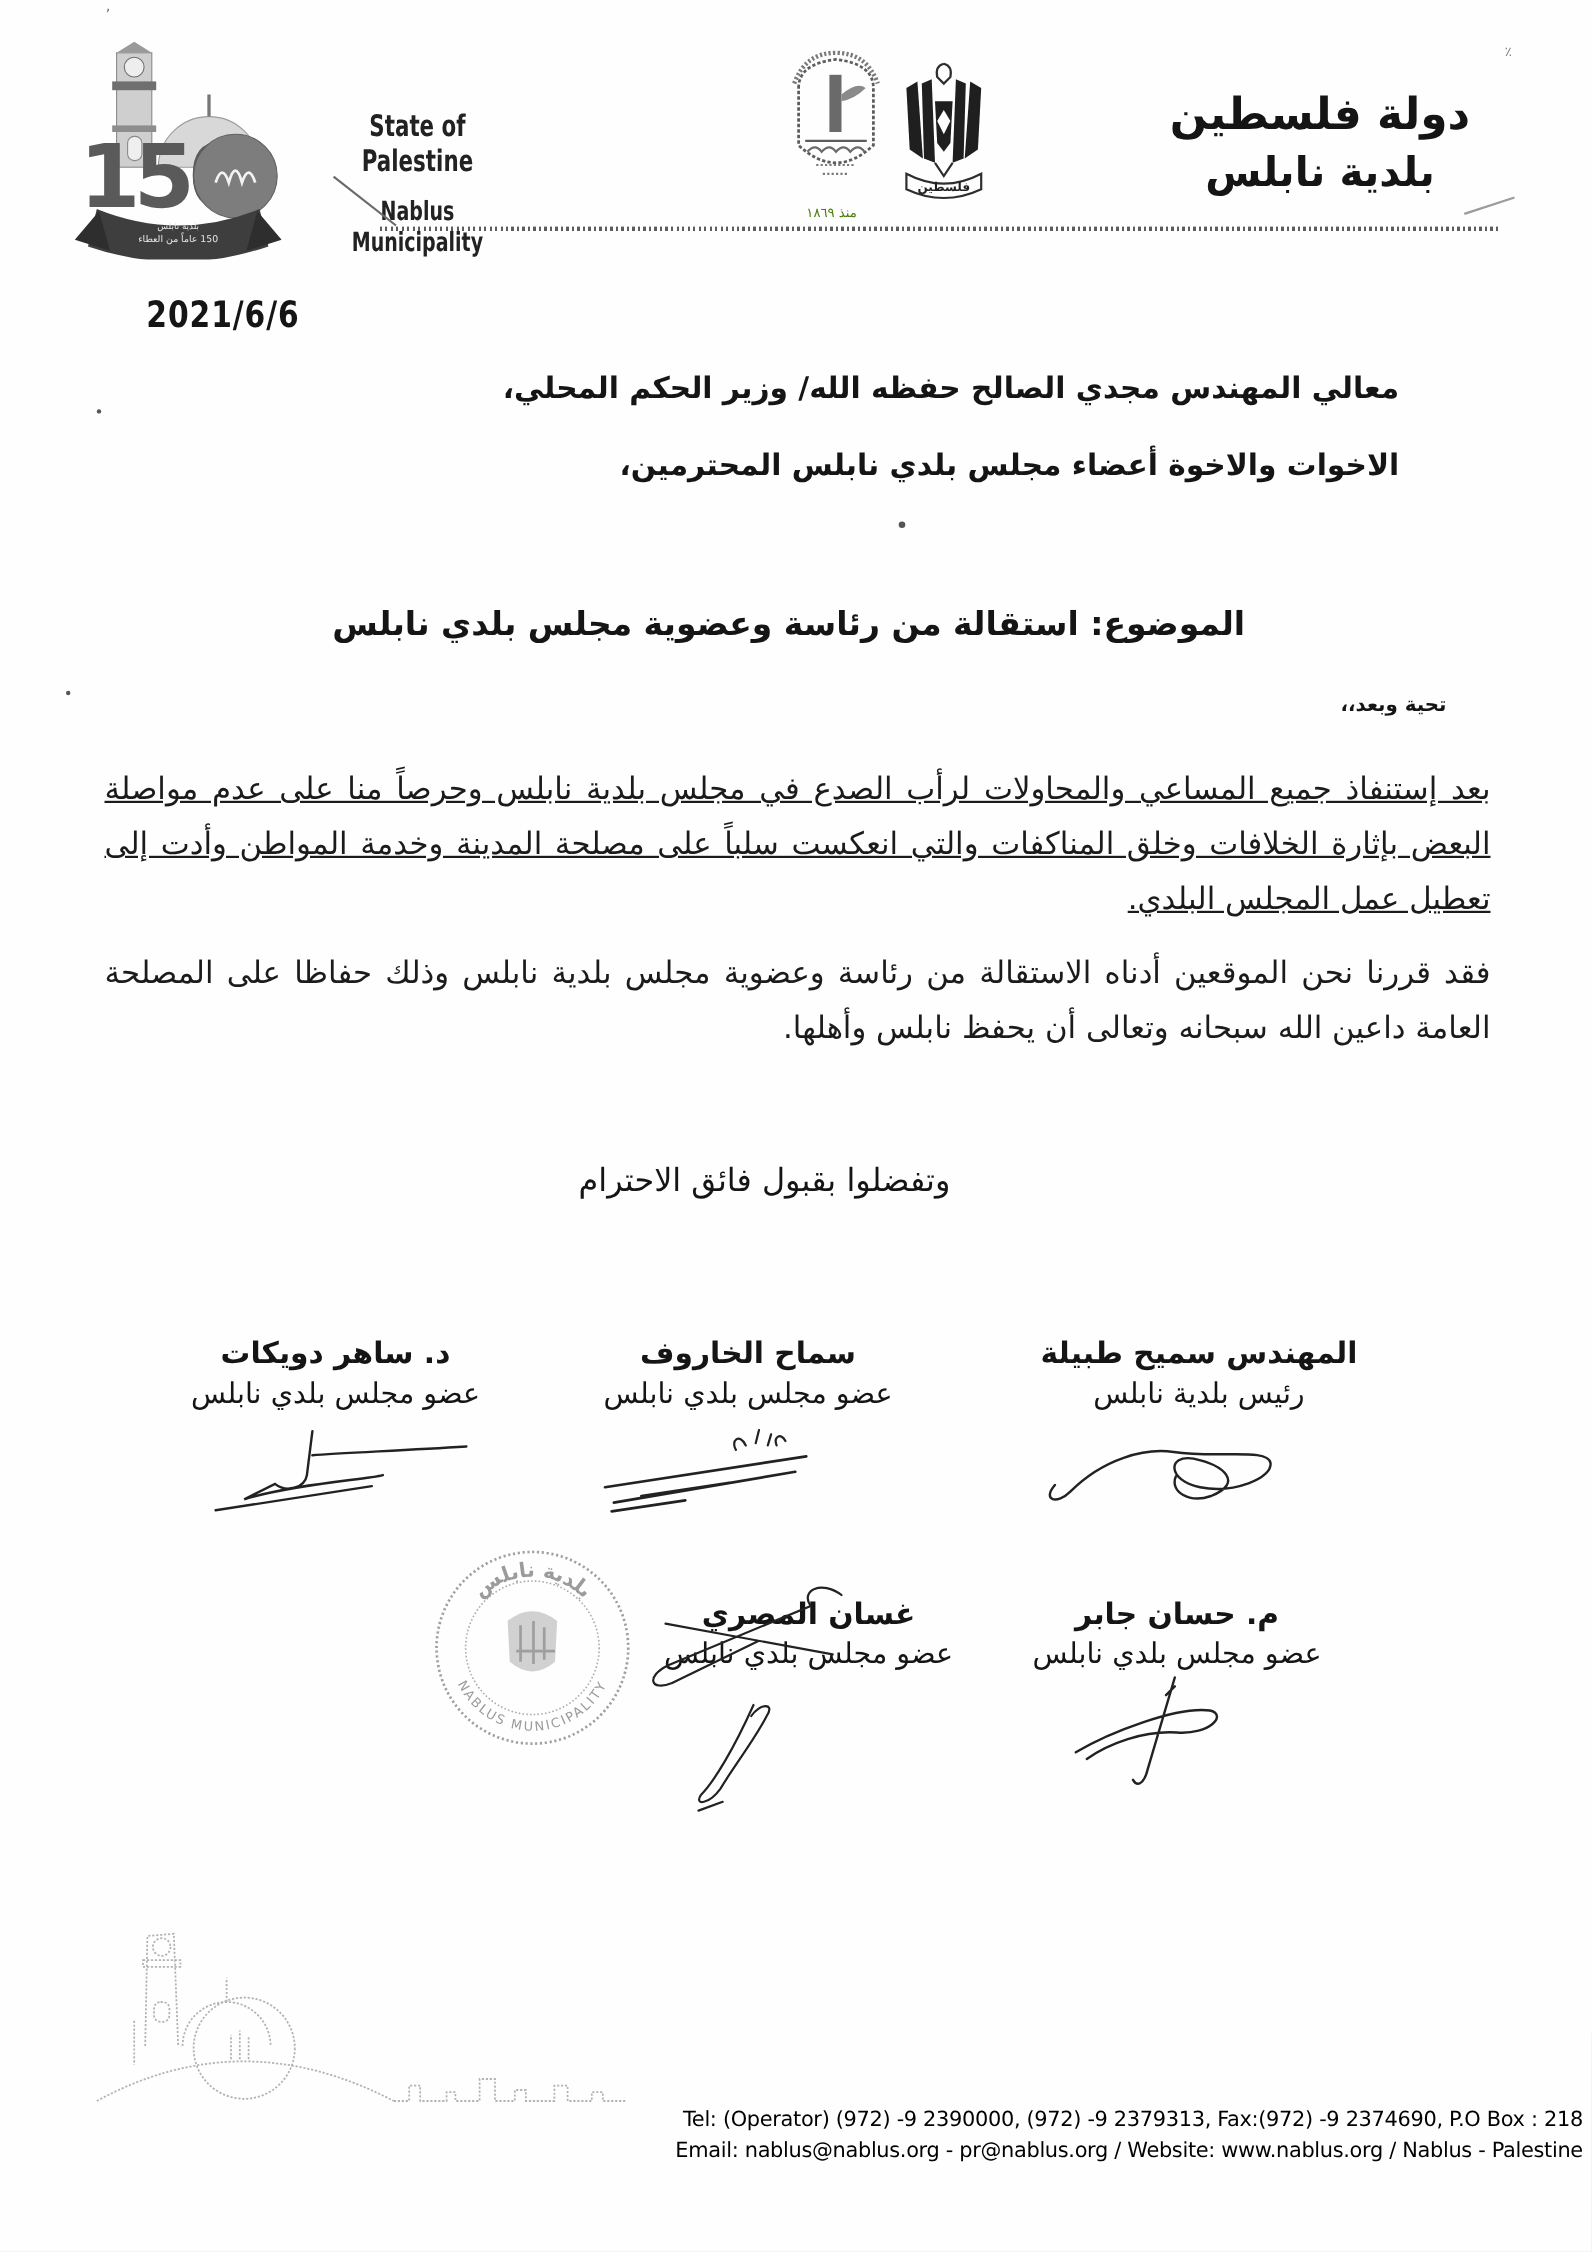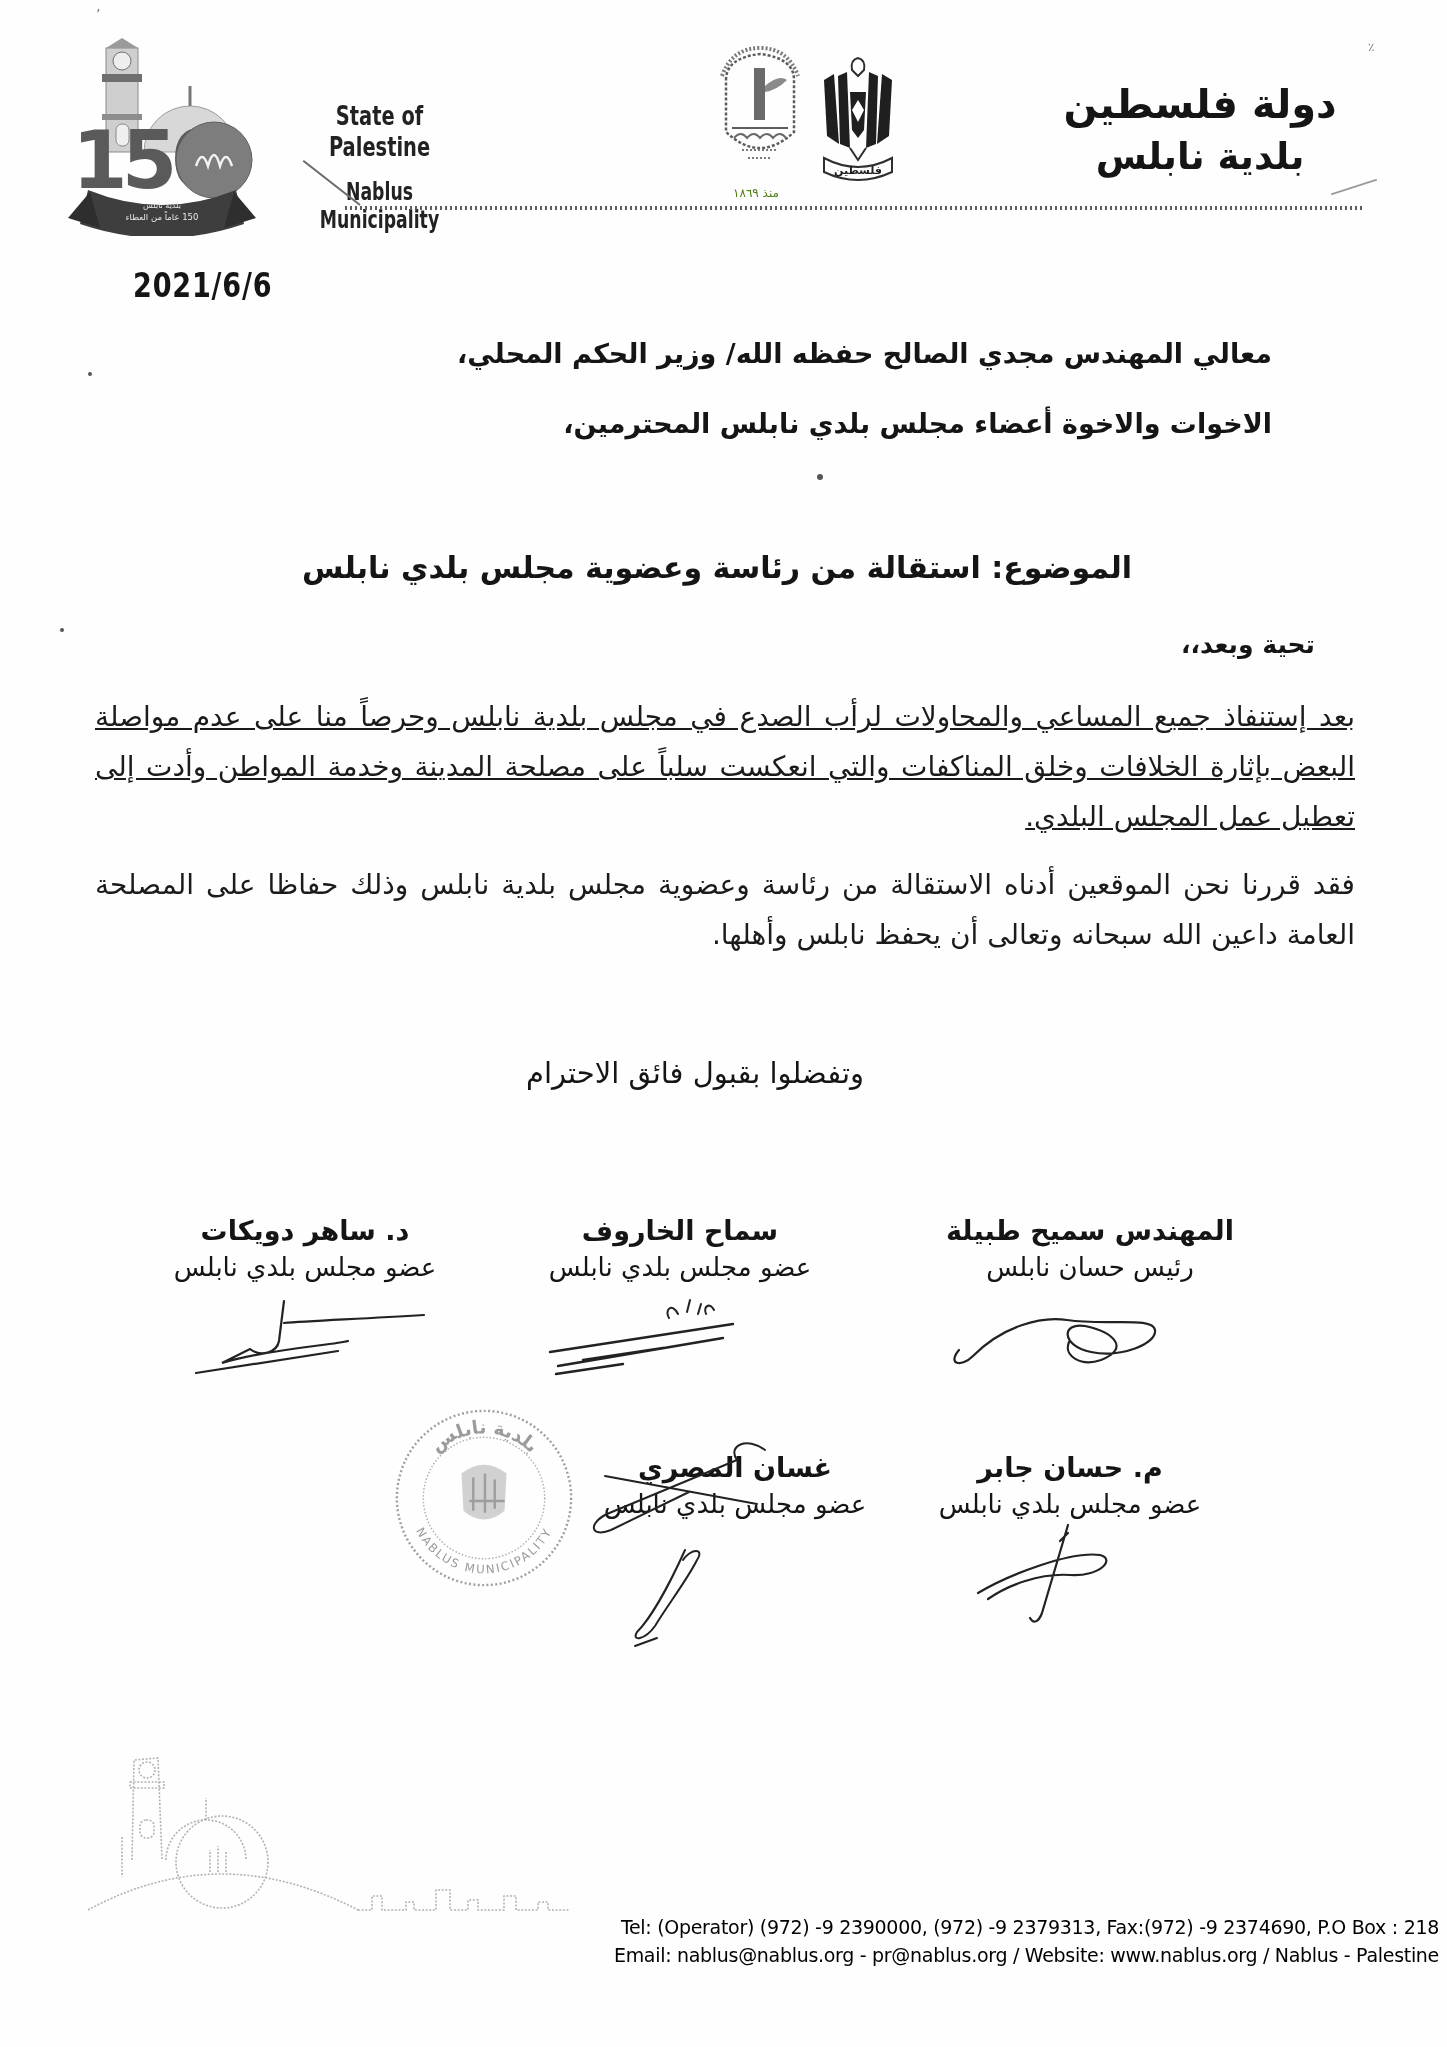--- a/index.html
+++ b/index.html
@@ -17,21 +17,21 @@
   .sep-main{left:345px;top:206px;width:1018px;height:4px;
             background:repeating-linear-gradient(90deg,#5c5c5c 0 2px,rgba(0,0,0,0) 2px 5px);}
   .sep-diag-left{left:288px;top:204px;width:72px;height:2px;background:#6a6a6a;transform:rotate(38deg);transform-origin:right center;}
   .sep-tick-right{left:1330px;top:186px;width:48px;height:2px;background:#9b9b9b;transform:rotate(-18deg);}
   .date{left:133px;top:266px;font-size:33px;font-weight:bold;transform:scaleX(.82);transform-origin:left top;letter-spacing:1px;}
   
   .rtl{direction:rtl;}
   .addr1{right:175px;top:338px;font-size:27px;font-weight:bold;}
   .addr2{right:175px;top:408px;font-size:27px;font-weight:bold;}
   .subject{right:315px;top:550px;font-size:30px;font-weight:bold;}
-  .salutation{right:132px;top:630px;font-size:25px;font-weight:bold;text-align:right;}
+  .salutation{right:132px;top:630px;font-size:18px;font-weight:bold;text-align:right;}
   .para{right:92px;left:95px;font-size:28px;line-height:50px;text-align:justify;color:#1b1b1b;}
   .para1{top:692px;text-decoration:underline;}
   .para2{top:860px;}
   .closing{left:500px;top:1056px;width:390px;text-align:center;font-size:29px;font-weight:normal;}
   
   .sig-block{text-align:center;direction:rtl;z-index:2;}
   .sig-name{font-size:27px;font-weight:bold;}
   .sig-title{font-size:26px;font-weight:normal;margin-top:6px;}
   .sig-svg{z-index:3;}
   .stamp{z-index:1;opacity:.85;}
@@ -118,21 +118,21 @@
   <div class="abs rtl subject">الموضوع: استقالة من رئاسة وعضوية مجلس بلدي نابلس</div>
   <div class="abs rtl salutation">تحية وبعد،،</div>
 
   <div class="abs rtl para para1">بعد إستنفاذ جميع المساعي والمحاولات لرأب الصدع في مجلس بلدية نابلس وحرصاً منا على عدم مواصلة البعض بإثارة الخلافات وخلق المناكفات والتي انعكست سلباً على مصلحة المدينة وخدمة المواطن وأدت إلى تعطيل عمل المجلس البلدي.</div>
   <div class="abs rtl para para2">فقد قررنا نحن الموقعين أدناه الاستقالة من رئاسة وعضوية مجلس بلدية نابلس وذلك حفاظا على المصلحة العامة داعين الله سبحانه وتعالى أن يحفظ نابلس وأهلها.</div>
 
   <div class="abs rtl closing">وتفضلوا بقبول فائق الاحترام</div>
 
   <div class="abs sig-block" style="left:930px;top:1215px;width:320px;">
     <div class="sig-name">المهندس سميح طبيلة</div>
-    <div class="sig-title">رئيس حسان نابلس</div>
+    <div class="sig-title">رئيس بلدية نابلس</div>
   </div>
   <div class="abs sig-block" style="left:540px;top:1215px;width:280px;">
     <div class="sig-name">سماح الخاروف</div>
     <div class="sig-title">عضو مجلس بلدي نابلس</div>
   </div>
   <div class="abs sig-block" style="left:155px;top:1215px;width:300px;">
     <div class="sig-name">د. ساهر دويكات</div>
     <div class="sig-title">عضو مجلس بلدي نابلس</div>
   </div>
 

